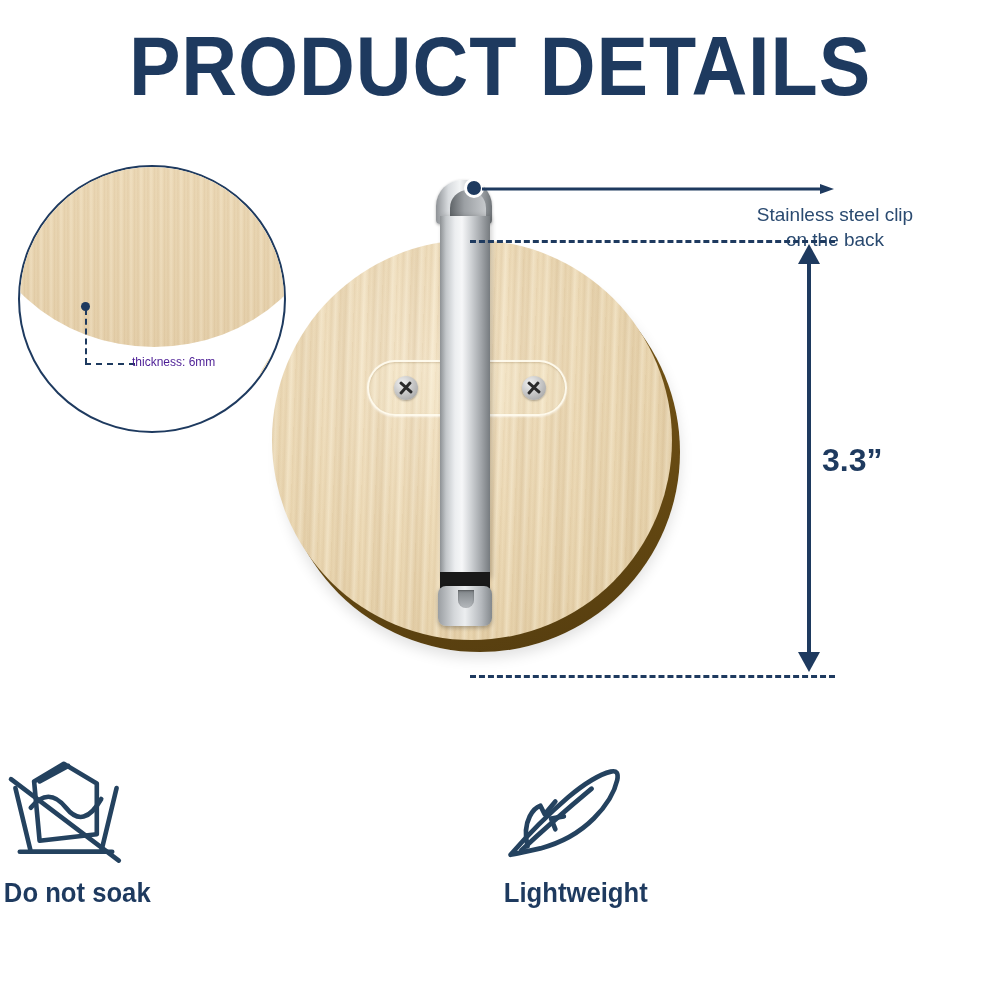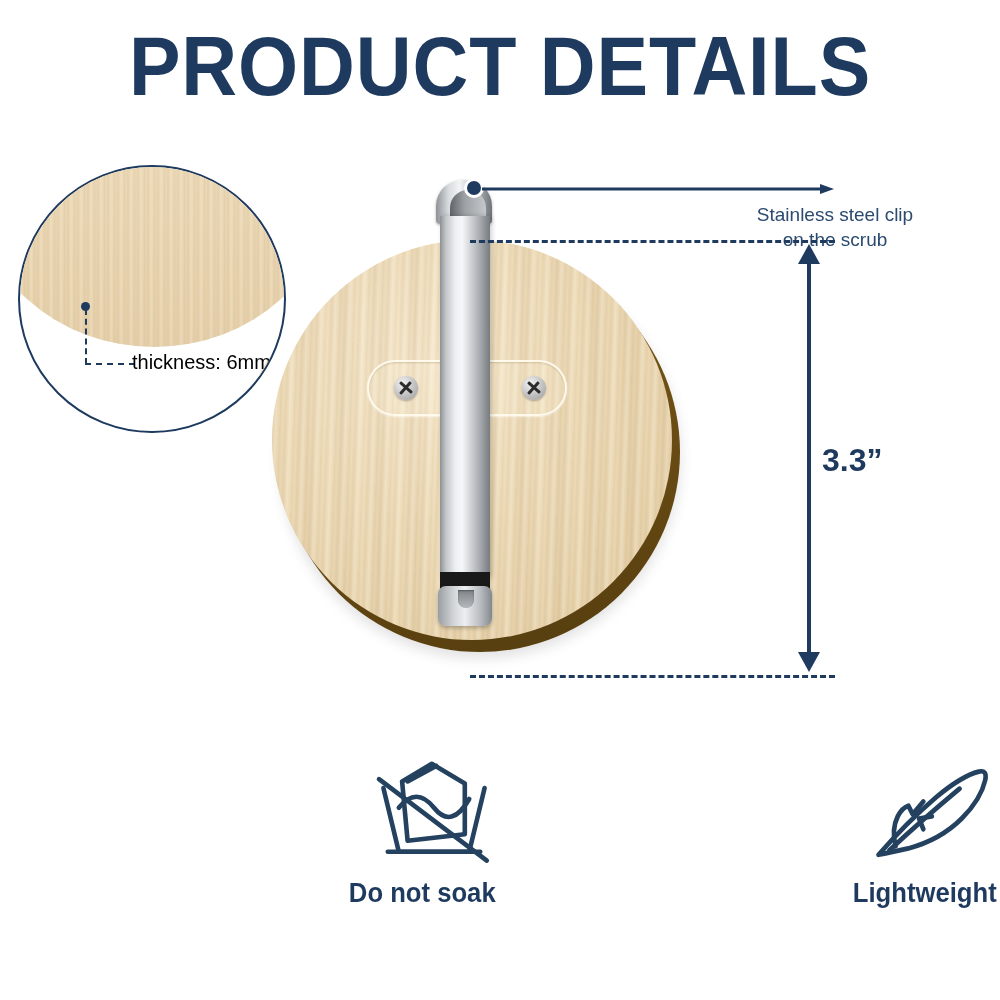--- a/index.html
+++ b/index.html
@@ -113,23 +113,23 @@
     left: 65px;
     top: 196px;
     width: 50px;
     height: 0;
     border-top: 2px dashed #1e3a5f;
   }
   #thick-label {
     position: absolute;
     left: 112px;
     top: 182px;
-    font-size: 20px;
+    font-size: 12px;
     line-height: 26px;
-    color: #000000;
+    color: #4c1d95;
     white-space: nowrap;
   }
 
   
   #board-wrap {
     position: absolute;
     left: 272px;
     top: 100px;
     width: 412px;
     height: 412px;
@@ -334,21 +334,21 @@
     left: 0;
     top: 750px;
     width: 1000px;
     height: 200px;
     display: flex;
   }
   .feature {
     flex: 1 1 0;
     display: flex;
     flex-direction: column;
-    align-items: flex-end;
+    align-items: flex-start;
     justify-content: flex-start;
   }
   .feature-icon {
     width: 132px;
     height: 120px;
     display: flex;
     align-items: center;
     justify-content: center;
   }
   .feature-label {
@@ -397,21 +397,21 @@
     </div>
   </div>
 
   <div id="callout-dot"></div>
   <svg id="callout-arrow" viewBox="0 0 352 10" preserveAspectRatio="none">
     <line x1="0" y1="5" x2="338" y2="5" stroke="#1e3a5f" stroke-width="3"></line>
     <polygon points="338,0 352,5 338,10" fill="#1e3a5f"></polygon>
   </svg>
   <div id="callout-label">
     <div>Stainless steel clip</div>
-    <div>on the scrub</div>
+    <div>on the back</div>
   </div>
 
   <div class="dash-h" id="dash-top"></div>
   <div class="dash-h" id="dash-bottom"></div>
 
   <svg id="dim-arrow" viewBox="0 0 28 428" preserveAspectRatio="none">
     <line x1="14" y1="14" x2="14" y2="414" stroke="#1e3a5f" stroke-width="4"></line>
     <polygon points="14,0 25,20 3,20" fill="#1e3a5f"></polygon>
     <polygon points="14,428 25,408 3,408" fill="#1e3a5f"></polygon>
   </svg>

